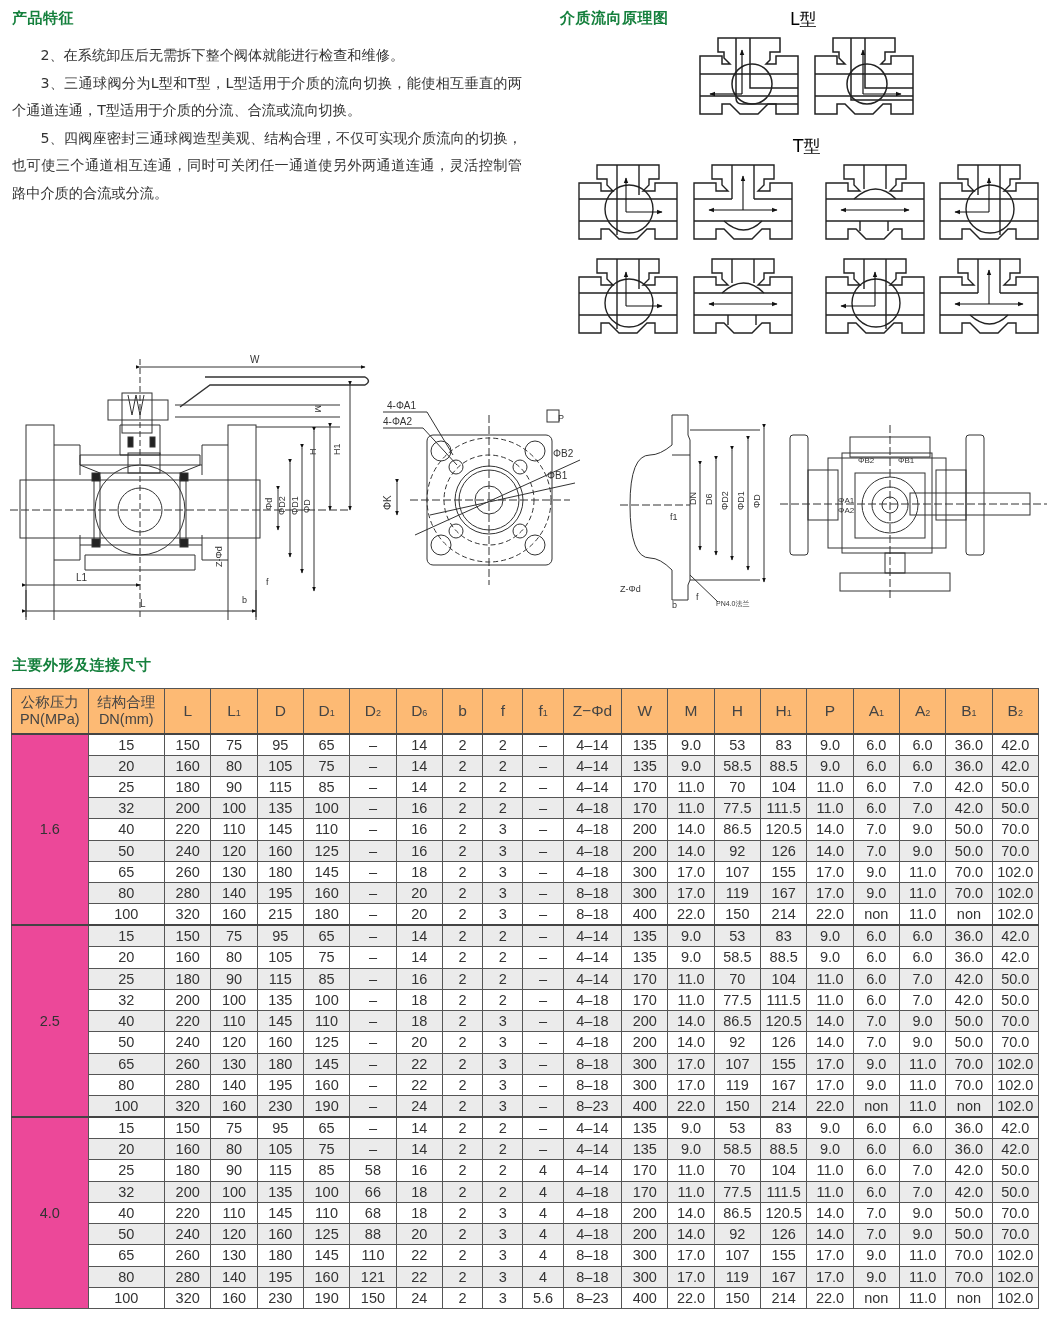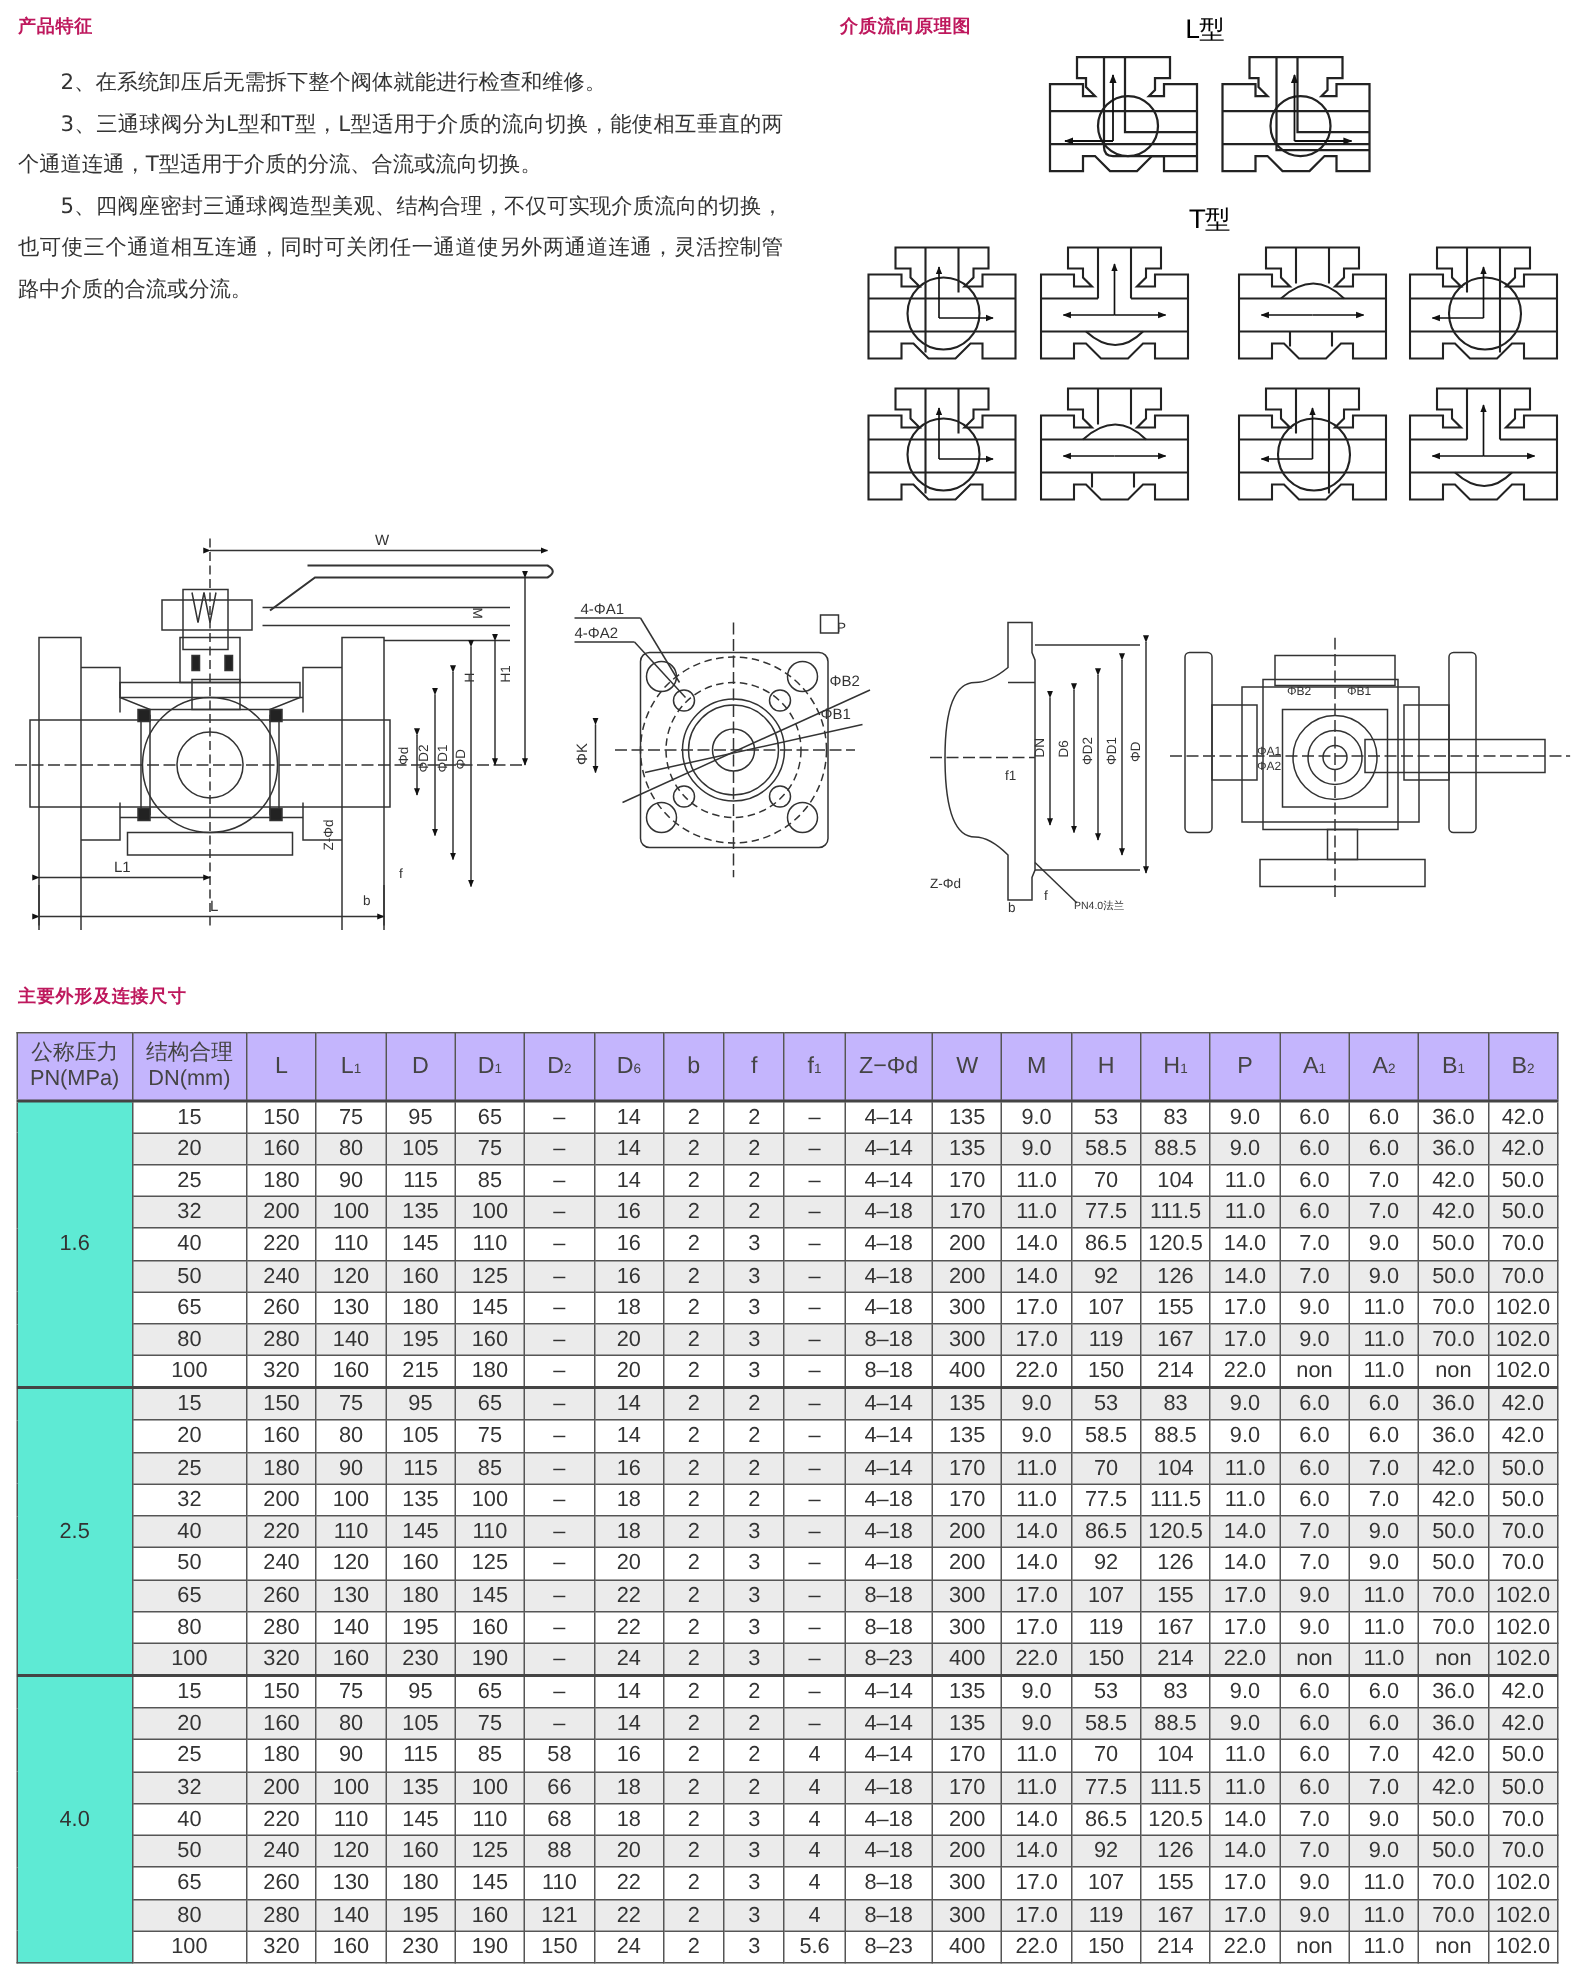--- a/index.html
+++ b/index.html
@@ -1,40 +1,40 @@
 <!DOCTYPE html>
 <html><head>
 <meta charset="utf-8">
 <style>
   * { box-sizing: border-box; margin: 0; padding: 0; }
   html, body { width: 1047px; height: 1317px; background: #ffffff; overflow: hidden; }
   body { position: relative; font-family: "DejaVu Sans", "Liberation Sans", sans-serif; color: #3a3a3a; }
 
-  .section-title { position: absolute; font-weight: bold; font-size: 12px; color: #be185d; letter-spacing: 0.5px; text-align: right; }
+  .section-title { position: absolute; font-weight: bold; font-size: 15px; color: #15803d; letter-spacing: 0.5px; text-align: right; }
   #features-title { left: 12px; top: 9px; }
   #flow-title { left: 560px; top: 9px; }
   #dims-title { left: 12px; top: 656px; }
 
   .features { position: absolute; left: 12px; top: 42px; width: 510px; font-size: 14.2px; line-height: 27.6px; color: #333; text-align: justify; }
   .features p { text-indent: 2em; }
 
   .type-label { position: absolute; font-size: 17px; color: #000000; }
   #l-type-label { left: 790px; top: 8px; }
   #t-type-label { left: 793px; top: 135px; }
 
   .flow-diagram { position: absolute; }
   .drawing { position: absolute; }
 
   table.dims { position: absolute; left: 11px; top: 688px; width: 1028px; border-collapse: collapse; font-family: "Liberation Sans", "DejaVu Sans", sans-serif; font-size: 14.5px; color: #333; }
   table.dims th, table.dims td { border: 1px solid #555; text-align: center; vertical-align: middle; padding: 0; white-space: nowrap; }
-  table.dims th { background: #c4b5fd; font-weight: normal; height: 45px; font-size: 15.5px; color: #444; }
+  table.dims th { background: #fdba74; font-weight: normal; height: 45px; font-size: 15.5px; color: #444; }
   table.dims th.two-line { font-size: 14.5px; line-height: 17px; }
   table.dims td { height: 21.25px; line-height: 20px; }
   table.dims tr.shade td.v { background: #ebebeb; }
-  table.dims td.pn { background: #5eead4; font-size: 14.5px; }
+  table.dims td.pn { background: #ec4899; font-size: 14.5px; }
   table.dims tbody.grp { border-top: 2px solid #444; }
   sub.s { font-size: 9px; vertical-align: baseline; position: relative; top: 0; }
 </style>
 </head>
 <body>
 
 <div id="features-title" class="section-title">产品特征</div>
 <div class="features">
   <p>2、在系统卸压后无需拆下整个阀体就能进行检查和维修。</p>
   <p>3、三通球阀分为L型和T型，L型适用于介质的流向切换，能使相互垂直的两个通道连通，T型适用于介质的分流、合流或流向切换。</p>

